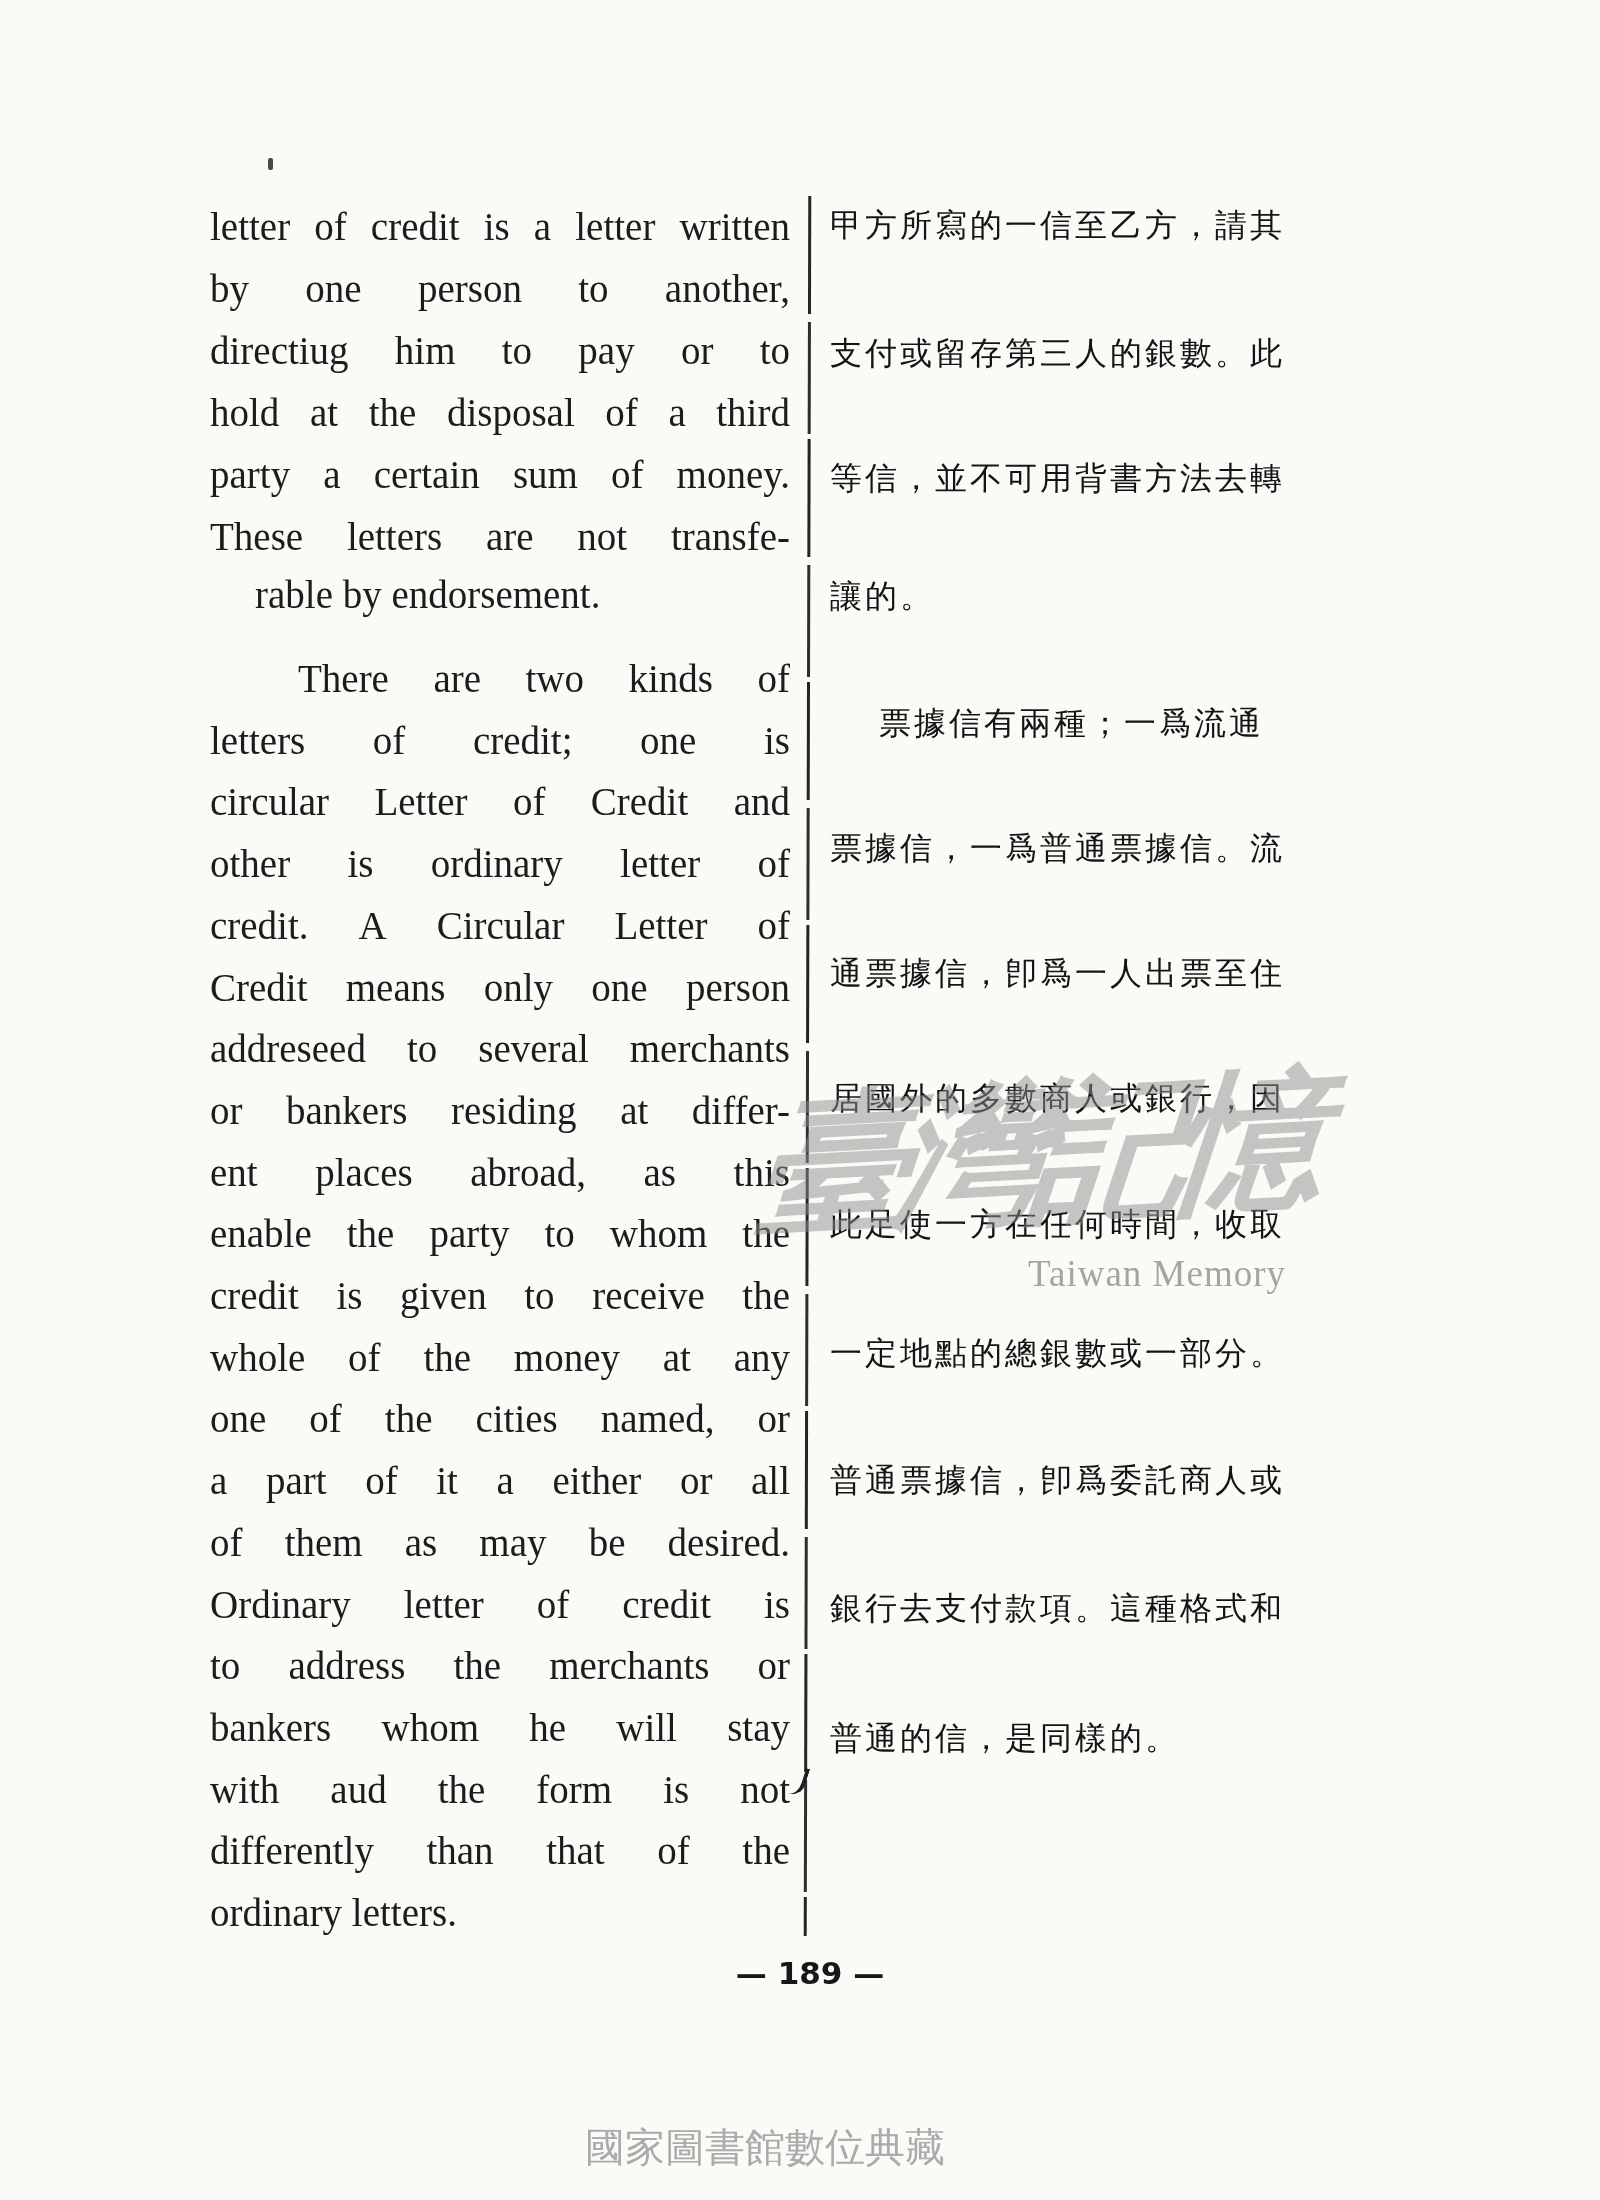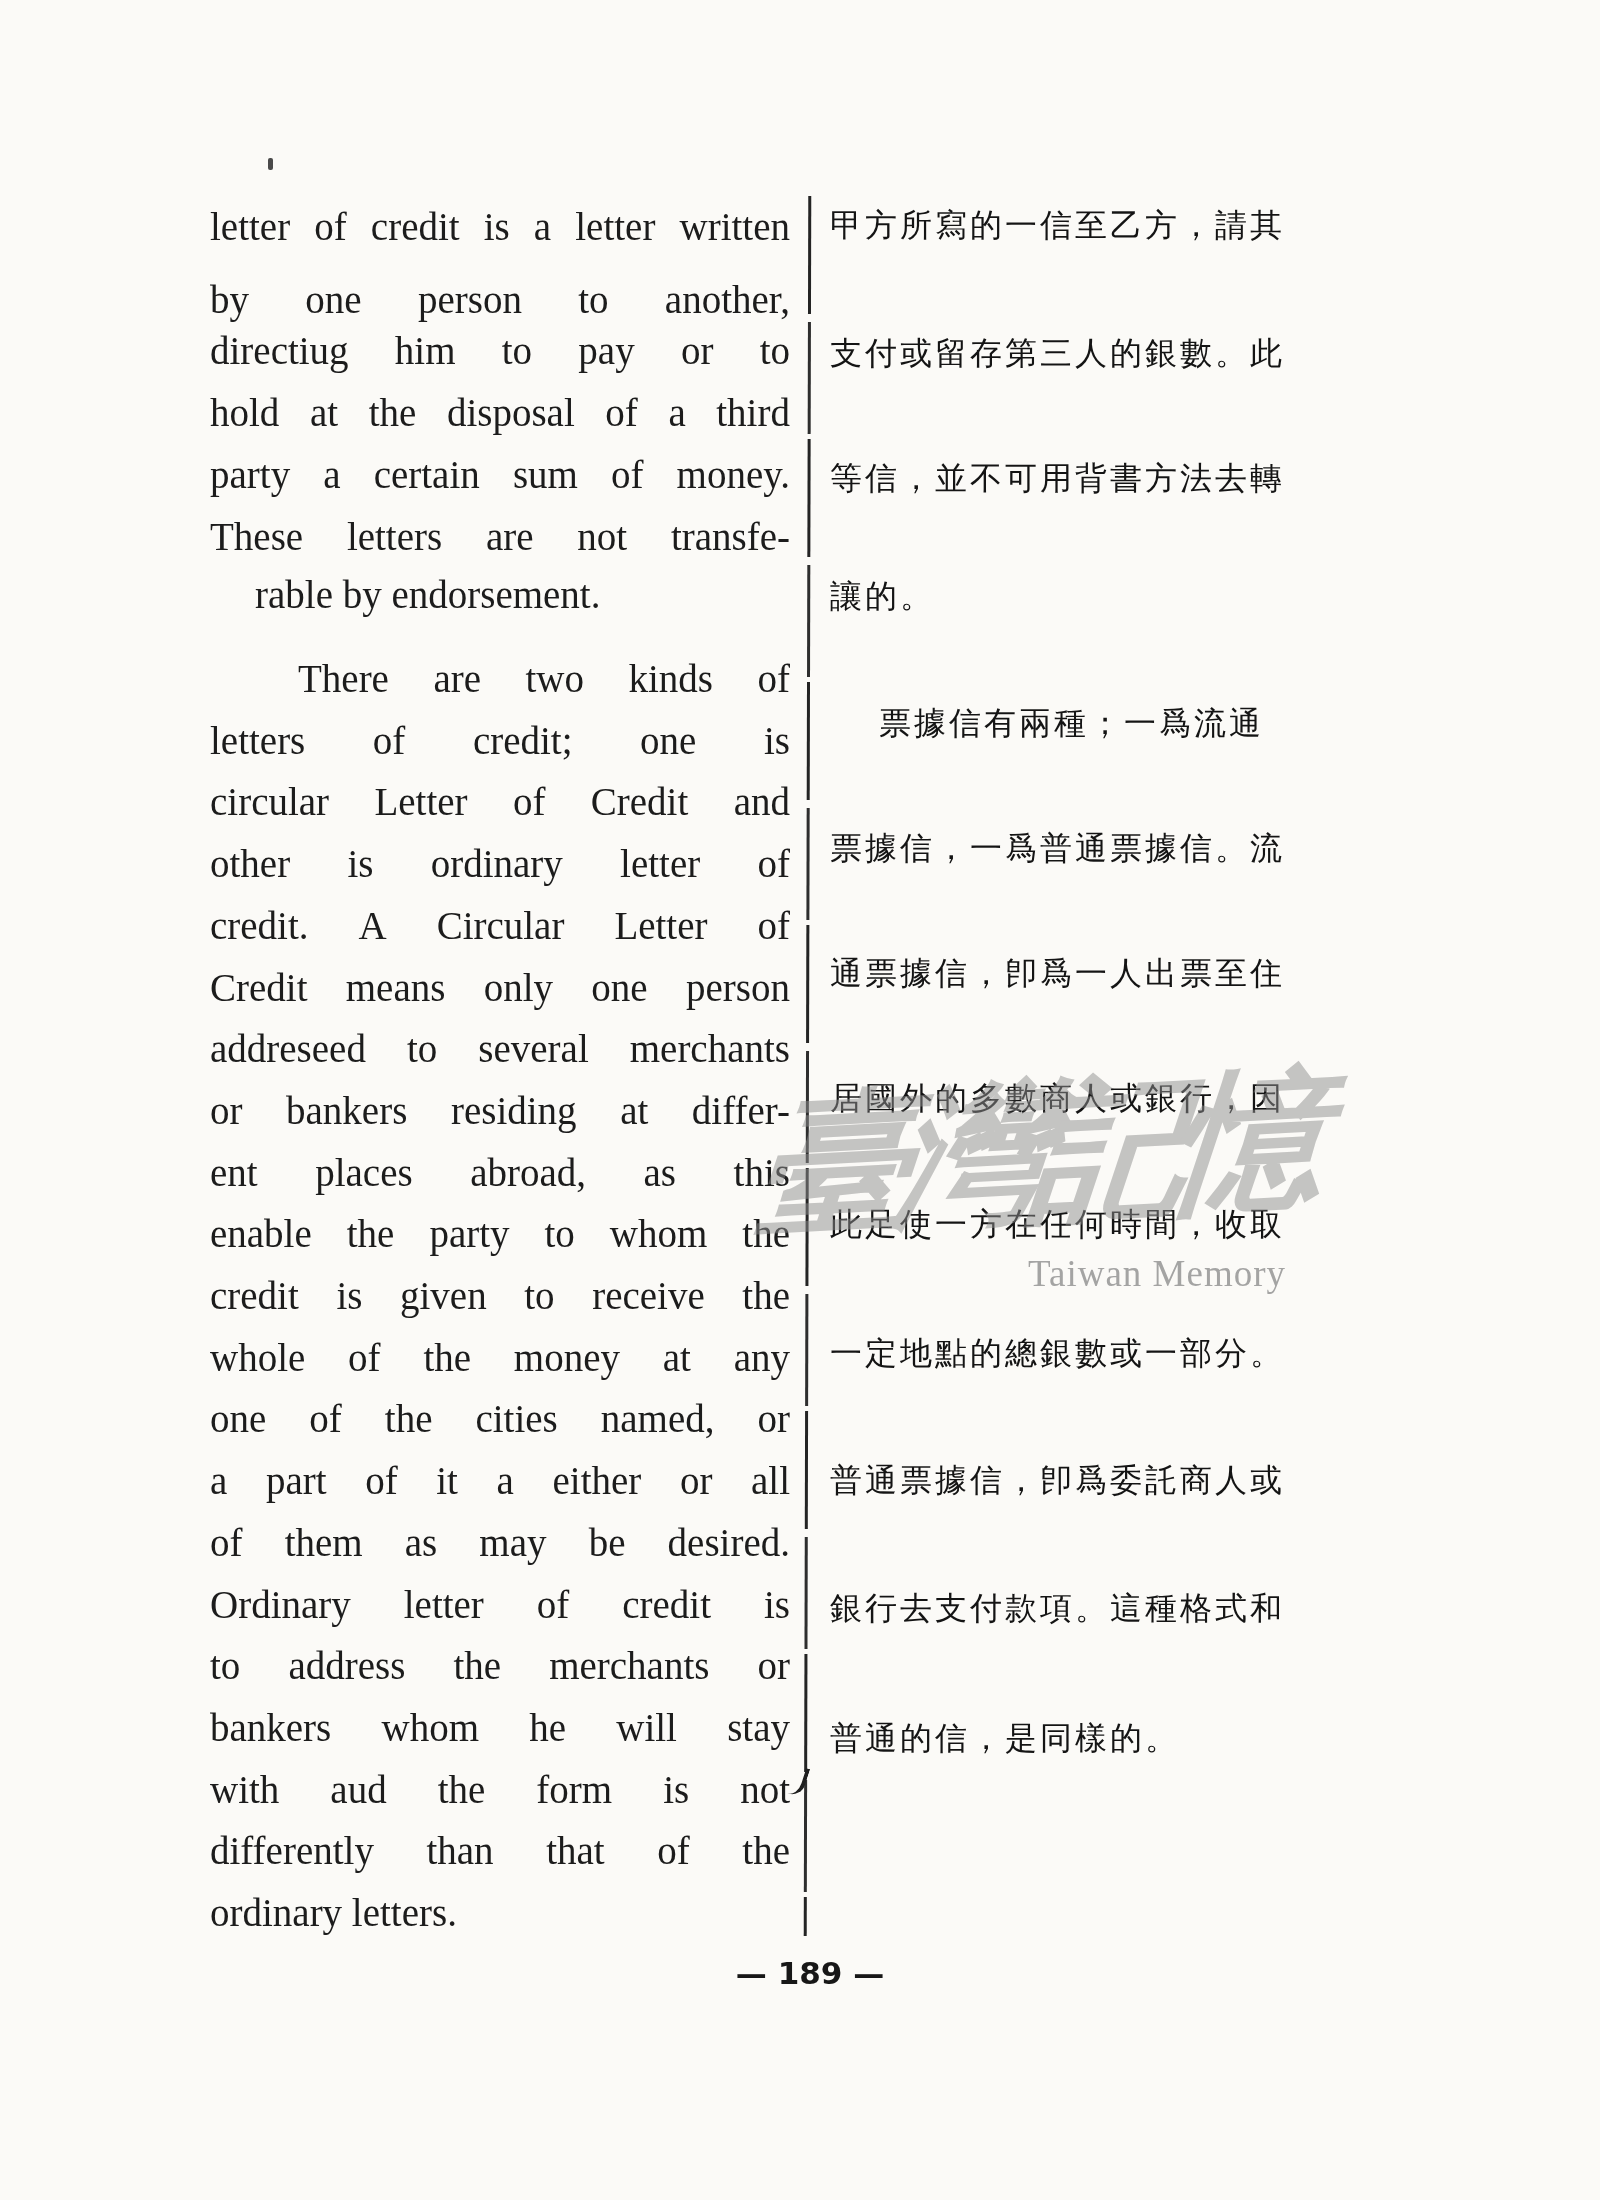--- a/index.html
+++ b/index.html
@@ -84,21 +84,21 @@
   <div id="left-col">
       <div class="en-line j" style="top: 203px;">
         <span>letter</span>
         <span>of</span>
         <span>credit</span>
         <span>is</span>
         <span>a</span>
         <span>letter</span>
         <span>written</span>
       </div>
-      <div class="en-line j" style="top: 276px; gap: 24px;">
+      <div class="en-line j" style="top: 265px; gap: 24px;">
         <span>by</span>
         <span>one</span>
         <span>person</span>
         <span>to</span>
         <span>another,</span>
       </div>
       <div class="en-line j" style="top: 327px;">
         <span>directiug</span>
         <span>him</span>
         <span>to</span>
@@ -298,17 +298,18 @@
       <div class="zh-line" style="top: 1452px;">普通票據信，卽爲委託商人或</div>
       <div class="zh-line" style="top: 1580px;">銀行去支付款項。這種格式和</div>
       <div class="zh-line" style="top: 1710px;">普通的信，是同樣的。</div>
     </div>
 
   <div class="wm-script">臺灣記憶</div>
   <div class="wm-sub">Taiwan Memory</div>
 
   <div class="page-number">— 189 —</div>
 
+  <div class="footer-label">國家圖書館數位典藏</div>
 
   <div class="speck"></div>
   <div class="pen-mark"></div>
 
 </div>
 
 </body></html>

